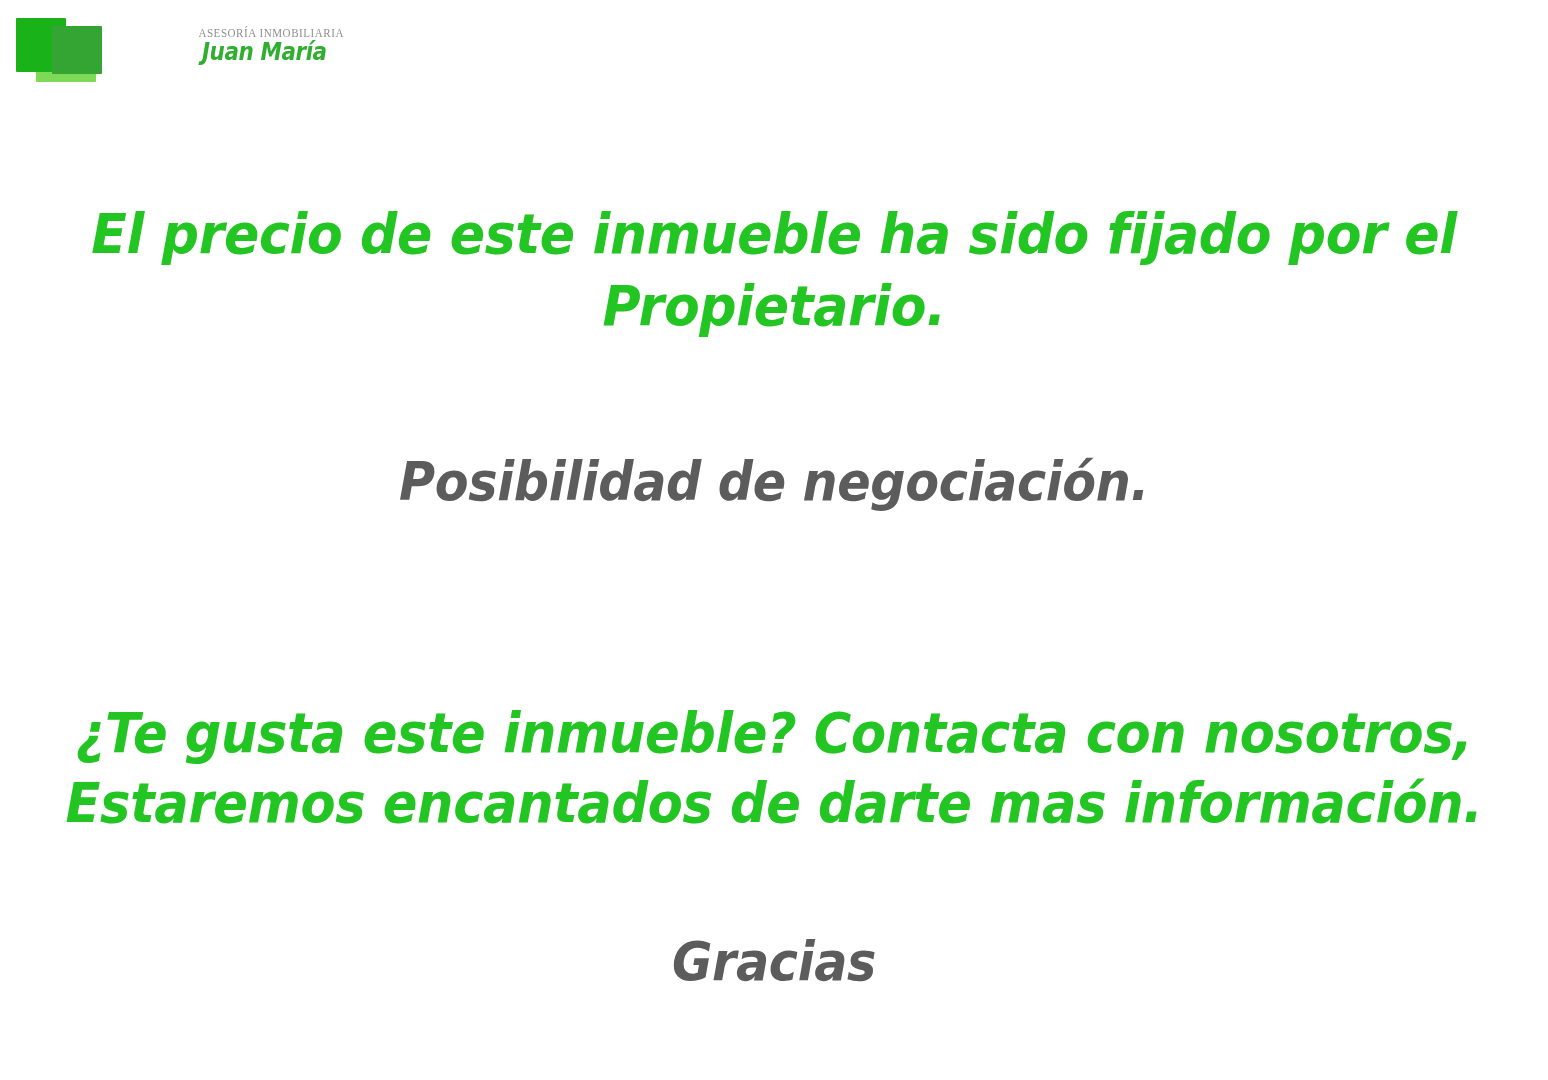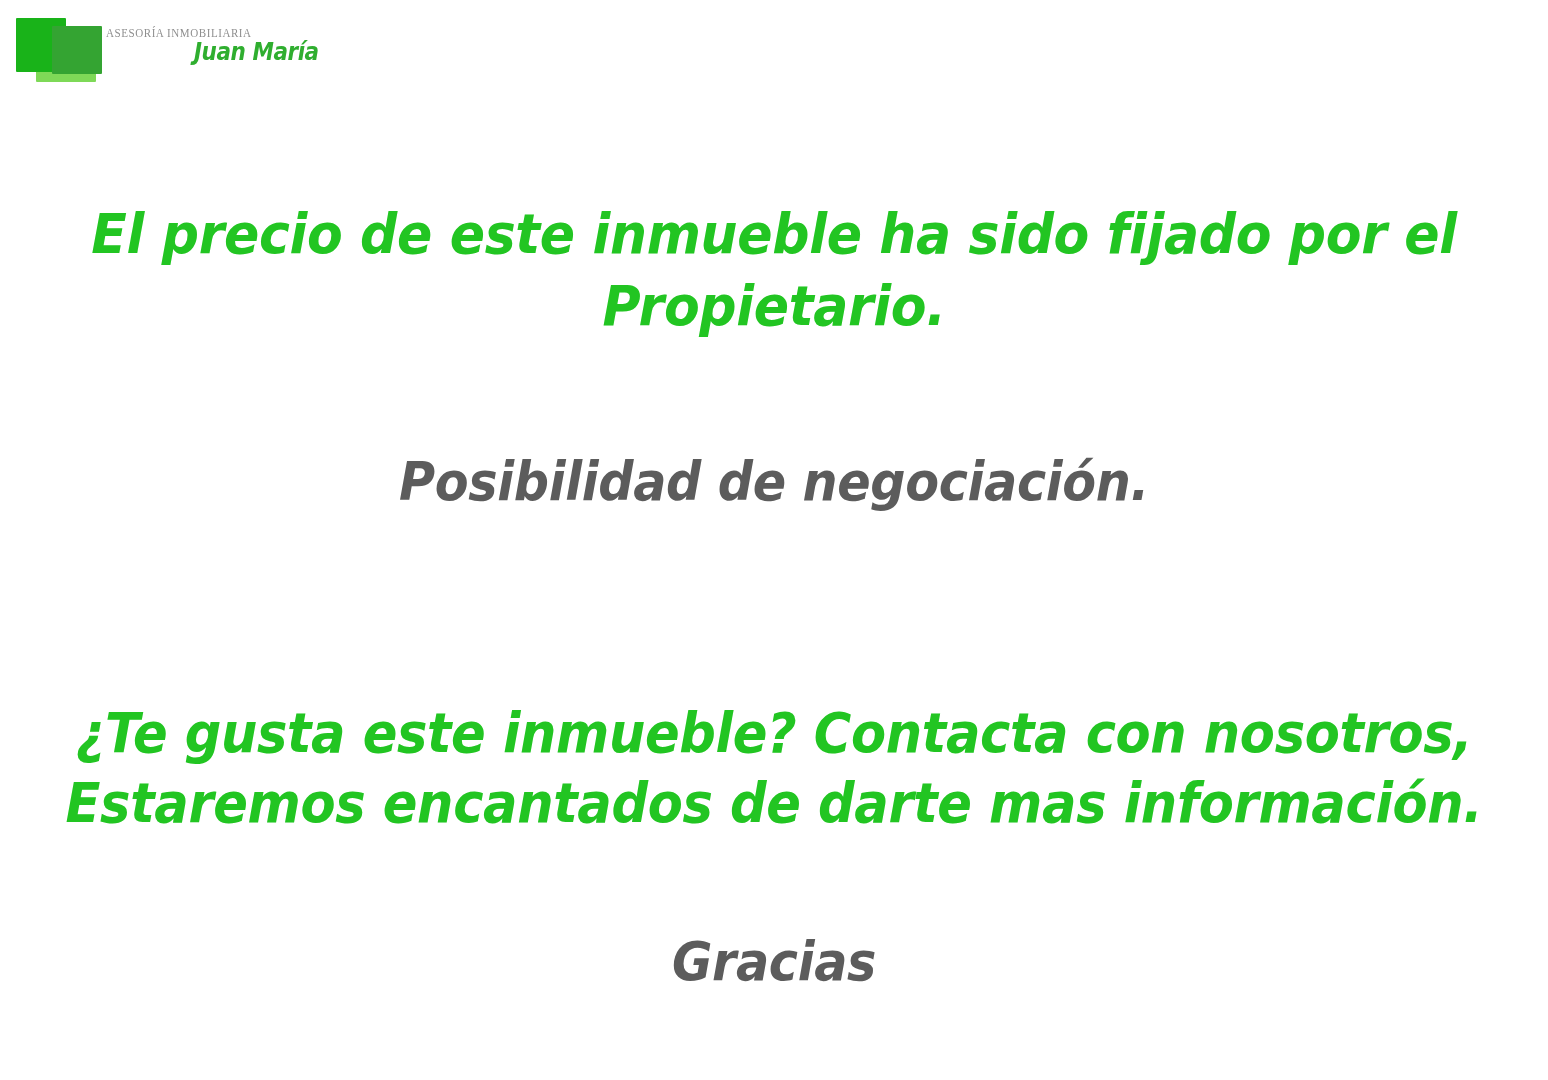--- a/index.html
+++ b/index.html
@@ -58,24 +58,25 @@
   .sq-mid {            
     left: 38px;
     top: 18px;
     width: 50px;
     height: 48px;
     background: #34A432;
   }
 
   .logo-type {
     position: absolute;
-    left: 92px;
+    left: 100px;
     top: 18px;
     width: 250px;
     height: 56px;
+    text-align: right;
   }
   .logo-line1 {
     position: absolute;
     left: 0;
     top: 0;
     width: 250px;
     font-size: 12px;
     letter-spacing: 0.6px;
     color: #8f8f8f;
     white-space: nowrap;

